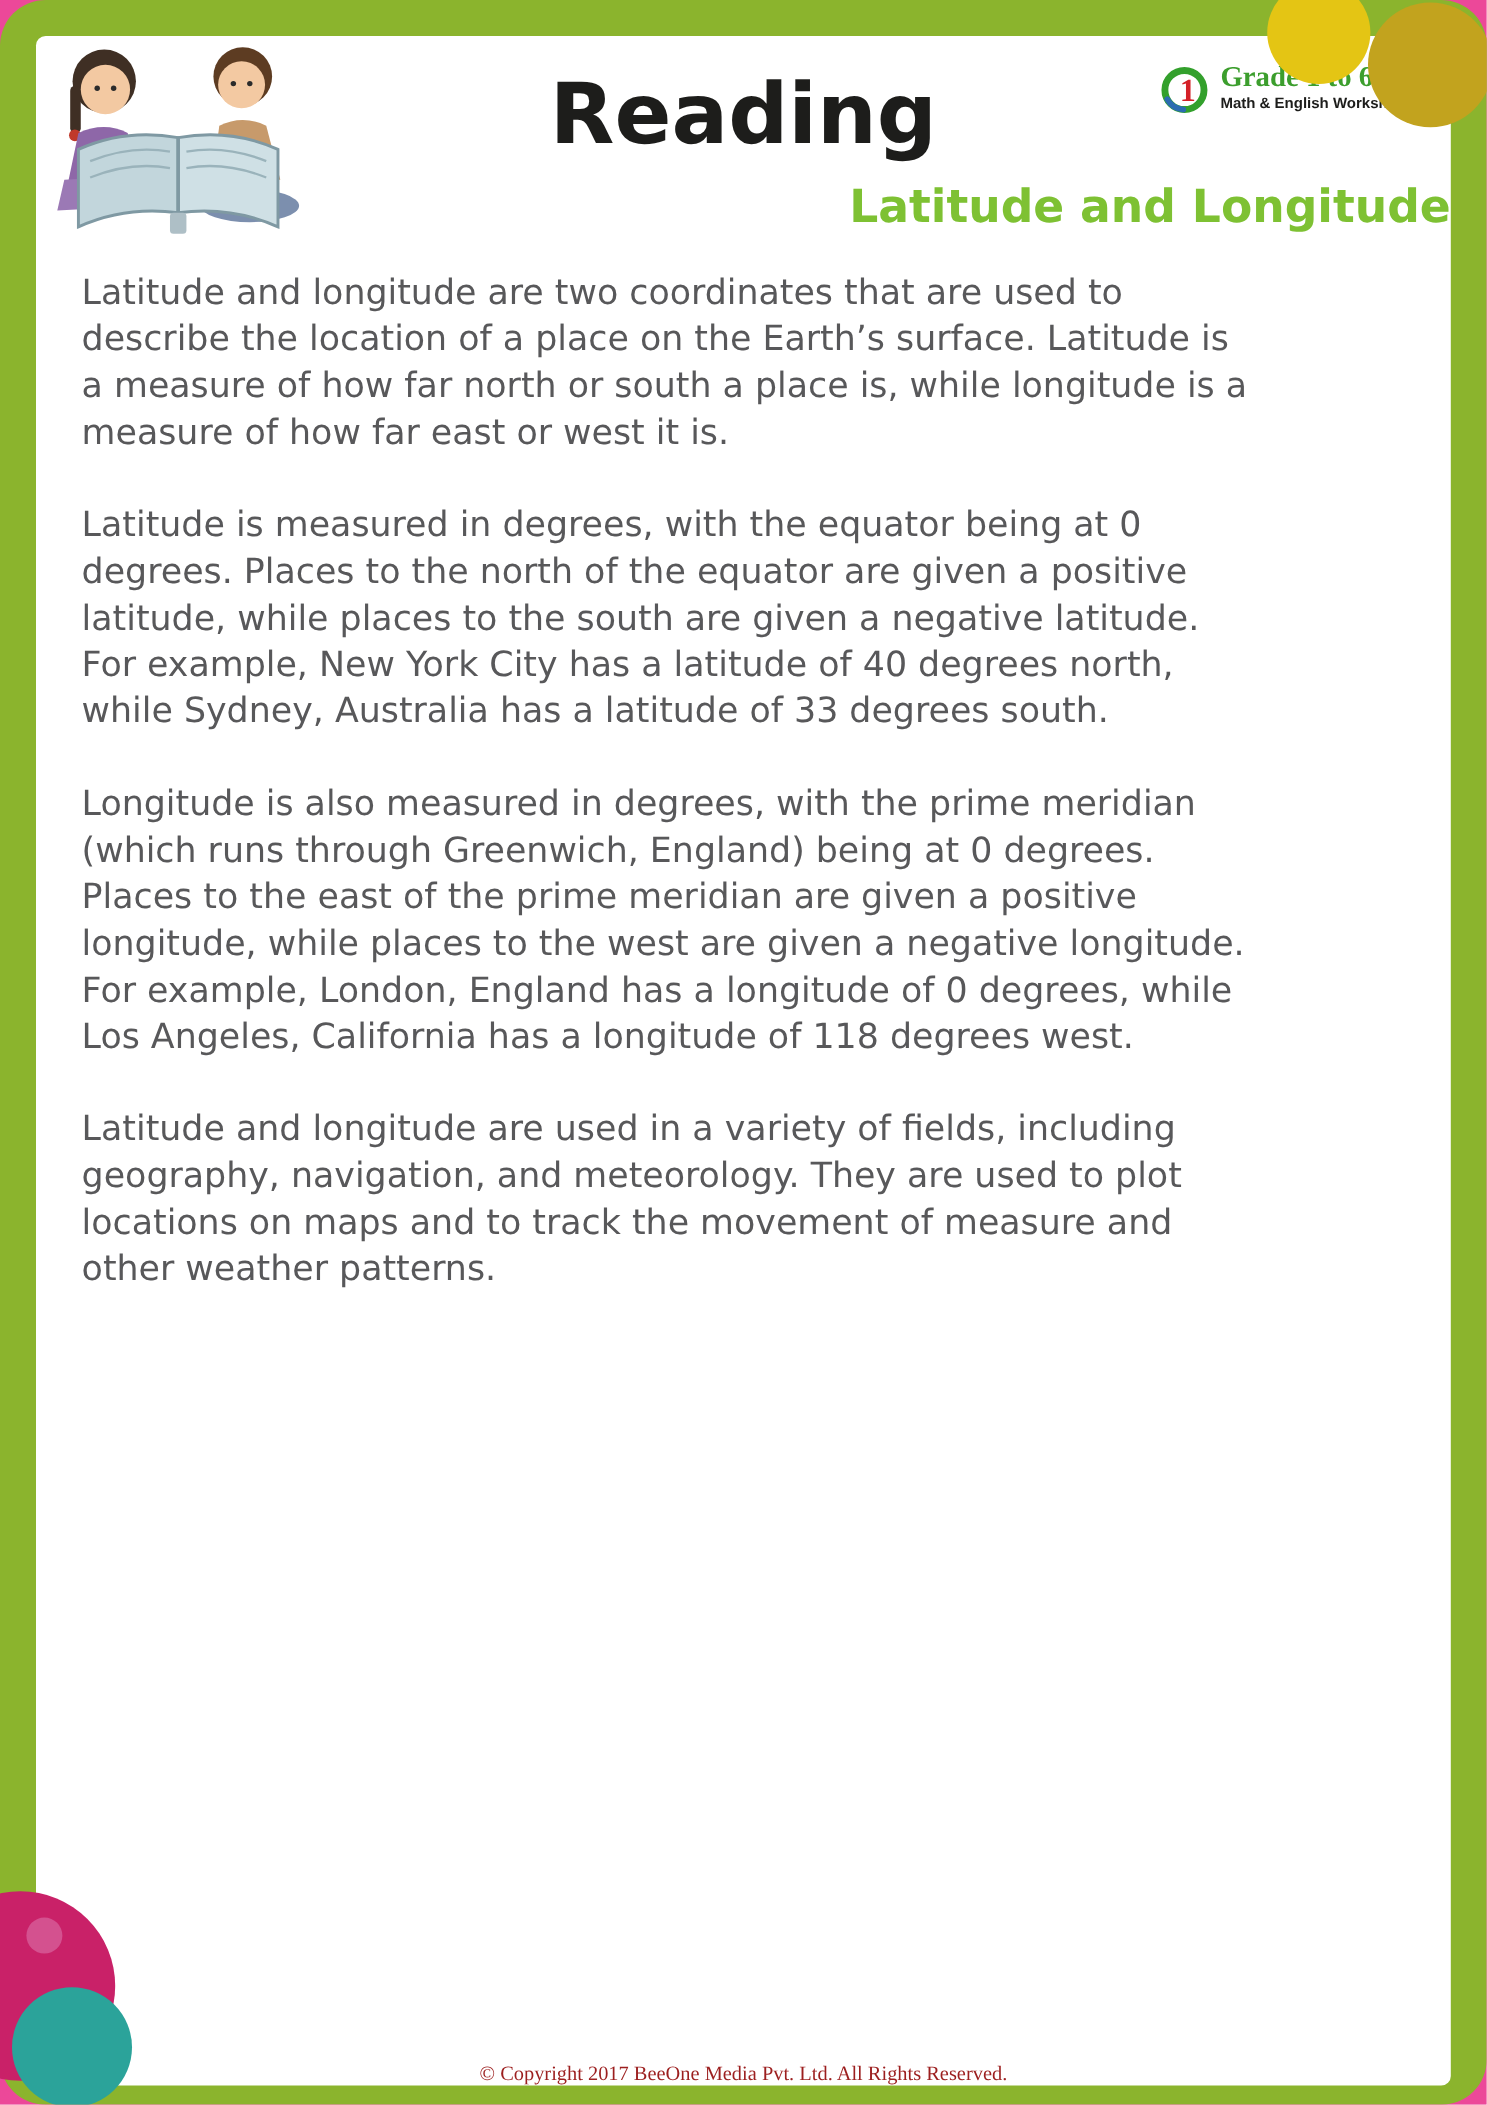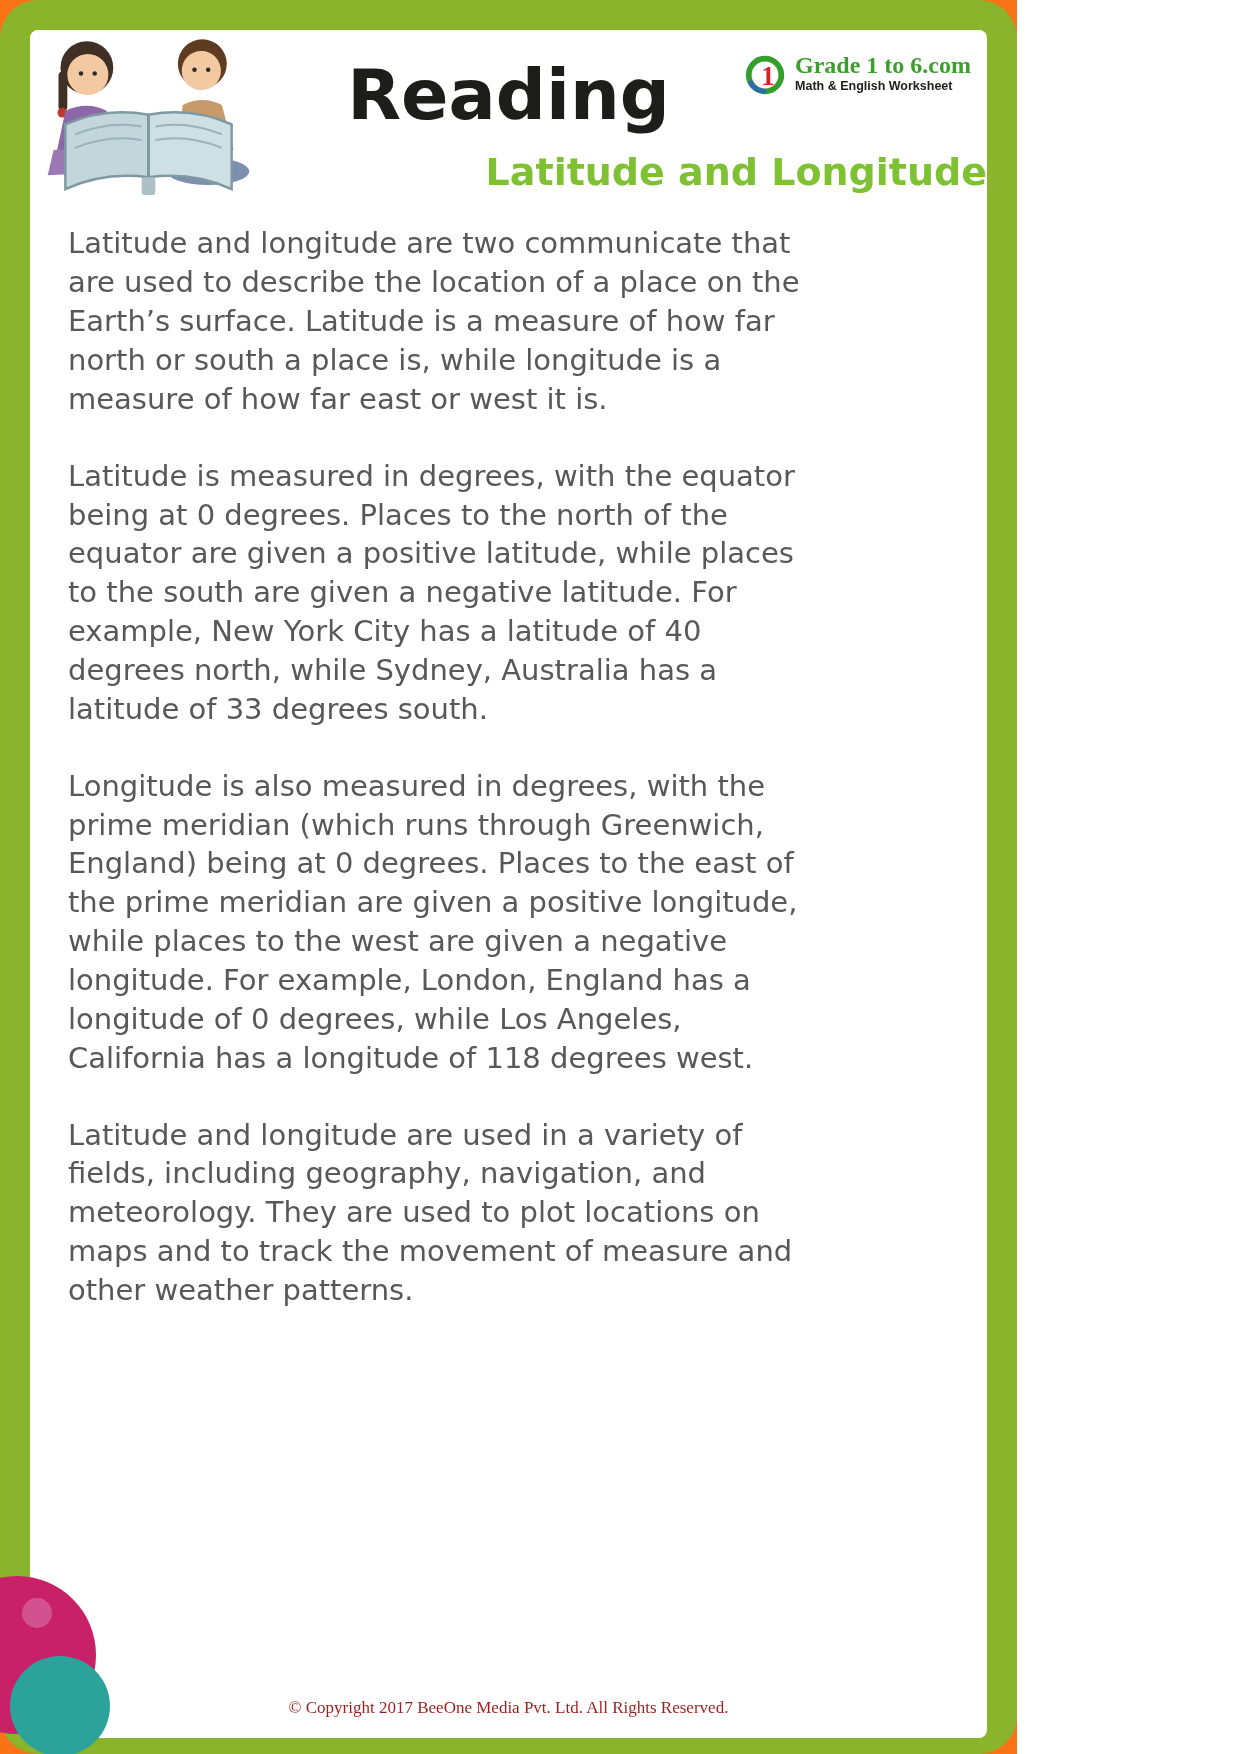--- a/index.html
+++ b/index.html
@@ -1,19 +1,19 @@
 <!DOCTYPE html>
 <html><head>
 <meta charset="utf-8">
 <style>
   html,body{margin:0;padding:0;background:#ffffff;}
   .page{
     position:relative;
-    width:1017px;height:1754px;
-    background:#f97316;
+    width:1239px;height:1754px;
+    background:#ec4899;
     overflow:hidden;
     font-family:"DejaVu Sans","Liberation Sans",sans-serif;
   }
   .frame{
     position:absolute;inset:0;
     background:#8bb42d;
     border-radius:38px;
   }
   .sheet{
     position:absolute;
@@ -66,21 +66,21 @@
     margin:16px 0 0 0;
   }
   .body-copy{
     padding:30px 160px 0 38px;
     color:#58585a;
     font-size:29px;
     line-height:1.34;
   }
   .body-copy p{margin:0 0 38px 0;}
   .footer{
-    position:absolute;left:0;right:0;bottom:20px;
+    position:absolute;left:0;right:0;bottom:0;
     text-align:center;
     font-family:"Liberation Serif","DejaVu Serif",serif;
     font-size:17px;
     color:#9c1f1f;
   }
 </style>
 </head>
 <body>
 
 <div class="page">
@@ -134,21 +134,21 @@
           <span class="logo-site">Grade 1 to 6.com</span>
           <span class="logo-tagline">Math &amp; English Worksheet</span>
         </div>
       </div>
 
     </div>
 
     <h2 class="subtitle">Latitude and Longitude</h2>
 
     <div class="body-copy">
-      <p>Latitude and longitude are two communicate that are used to describe the location of a place on the Earth’s surface. Latitude is a measure of how far north or south a place is, while longitude is a measure of how far east or west it is.</p>
+      <p>Latitude and longitude are two coordinates that are used to describe the location of a place on the Earth’s surface. Latitude is a measure of how far north or south a place is, while longitude is a measure of how far east or west it is.</p>
       <p>Latitude is measured in degrees, with the equator being at 0 degrees. Places to the north of the equator are given a positive latitude, while places to the south are given a negative latitude. For example, New York City has a latitude of 40 degrees north, while Sydney, Australia has a latitude of 33 degrees south.</p>
       <p>Longitude is also measured in degrees, with the prime meridian (which runs through Greenwich, England) being at 0 degrees. Places to the east of the prime meridian are given a positive longitude, while places to the west are given a negative longitude. For example, London, England has a longitude of 0 degrees, while Los Angeles, California has a longitude of 118 degrees west.</p>
       <p>Latitude and longitude are used in a variety of fields, including geography, navigation, and meteorology. They are used to plot locations on maps and to track the movement of measure and other weather patterns.</p>
     </div>
 
     <div class="footer">© Copyright 2017 BeeOne Media Pvt. Ltd. All Rights Reserved.</div>
 
   </div>
 
   <div class="circ c-gold"></div>

